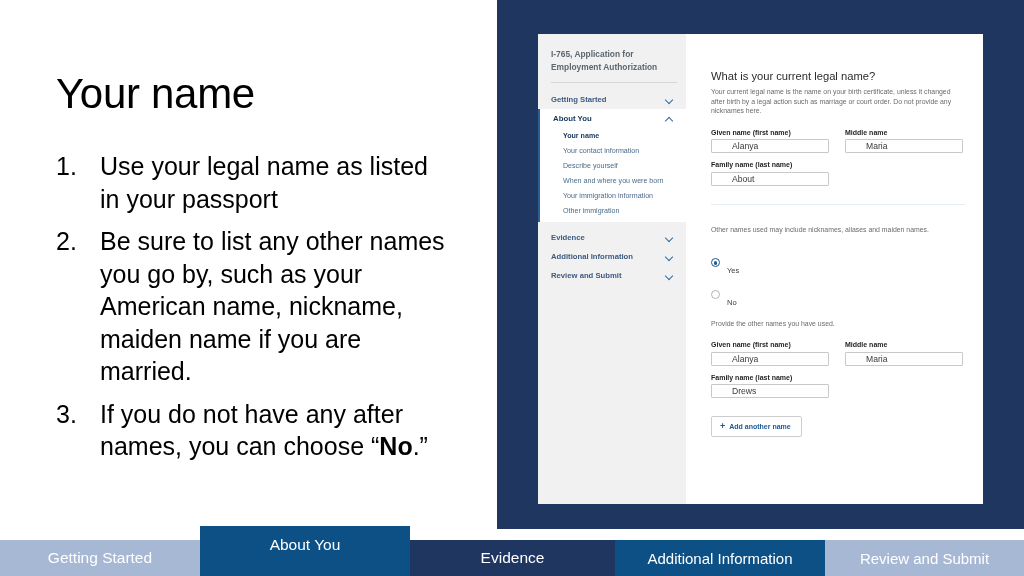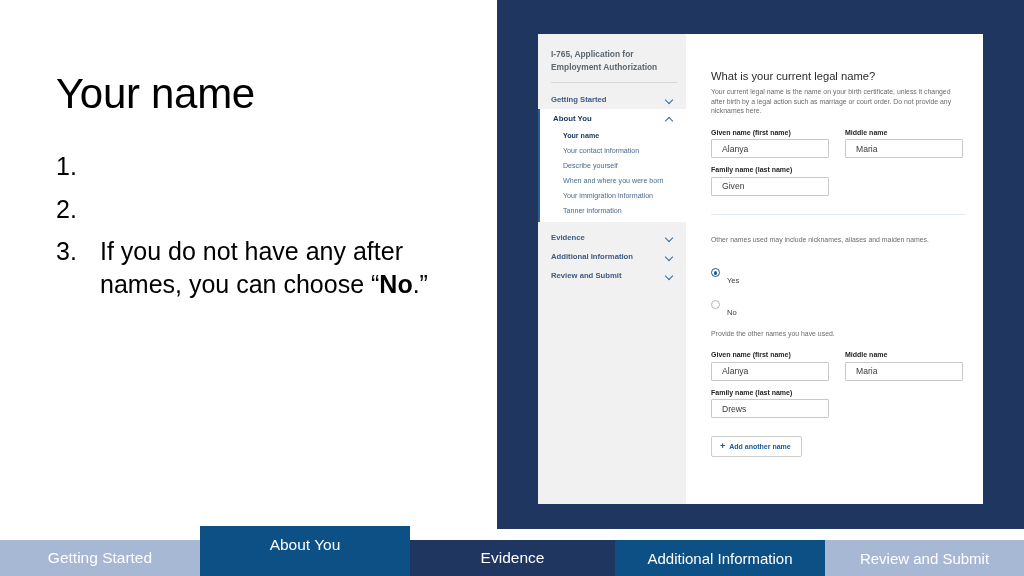--- a/index.html
+++ b/index.html
@@ -175,27 +175,27 @@
   .field-row { display: flex; gap: 16px; margin-bottom: 8px; }
   .field { display: flex; flex-direction: column; }
   .field-label {
     font-size: 7px;
     font-weight: bold;
     color: #252525;
     margin-bottom: 3.5px;
   }
   .field-input {
     width: 118px;
-    height: 19px;
+    height: 14px;
     border: 1px solid #c9c9c9;
     border-radius: 1px;
     background: #fff;
     box-sizing: border-box;
     display: flex; align-items: center;
-    padding-left: 10px;
+    padding-left: 20px;
     font-size: 8.6px;
     color: #3a3a3a;
   }
   .form-divider {
     height: 1px;
     background: #e4ecf4;
     margin: 18px 0 20px 0;
   }
   .radio-row {
     display: flex; align-items: center;
@@ -259,23 +259,25 @@
 
 <div class="slide">
 
   <div class="navy-panel"></div>
 
   <div class="title">Your name</div>
 
   <div class="bullets">
     <div class="bullet">
       <div class="bullet-num">1.</div>
+      <div class="bullet-text">Use your legal name as listed in your passport</div>
     </div>
     <div class="bullet">
       <div class="bullet-num">2.</div>
+      <div class="bullet-text">Be sure to list any other names you go by, such as your American name, nickname, maiden name if you are married.</div>
     </div>
     <div class="bullet">
       <div class="bullet-num">3.</div>
       <div class="bullet-text"><span>If you do not have any after names, you can choose “</span><b>No</b><span>.”</span></div>
     </div>
   </div>
 
   <div class="shot-card">
 
     <div class="shot-sidebar">
@@ -292,21 +294,21 @@
         <div class="nav-group-active">
           <div class="nav-section">
             <span class="nav-label">About You</span>
             <span class="chev up"></span>
           </div>
           <div class="nav-sub current">Your name</div>
           <div class="nav-sub">Your contact information</div>
           <div class="nav-sub">Describe yourself</div>
           <div class="nav-sub">When and where you were born</div>
           <div class="nav-sub">Your immigration information</div>
-          <div class="nav-sub">Tanner information</div>
+          <div class="nav-sub">Other immigration</div>
         </div>
 
         <div class="nav-section" style="margin-top:6px;">
           <span class="nav-label">Evidence</span>
           <span class="chev"></span>
         </div>
         <div class="nav-section">
           <span class="nav-label">Additional Information</span>
           <span class="chev"></span>
         </div>
@@ -330,21 +332,21 @@
           </div>
           <div class="field">
             <span class="field-label">Middle name</span>
             <div class="field-input">Maria</div>
           </div>
         </div>
 
         <div class="field-row">
           <div class="field">
             <span class="field-label">Family name (last name)</span>
-            <div class="field-input">Given</div>
+            <div class="field-input">About</div>
           </div>
         </div>
 
         <div class="form-divider"></div>
 
         <div class="q-help" style="margin-bottom:16px;">Other names used may include nicknames, aliases and maiden names.</div>
 
         <div class="radio-row">
           <span class="radio checked"></span>
           <span class="radio-label">Yes</span>

